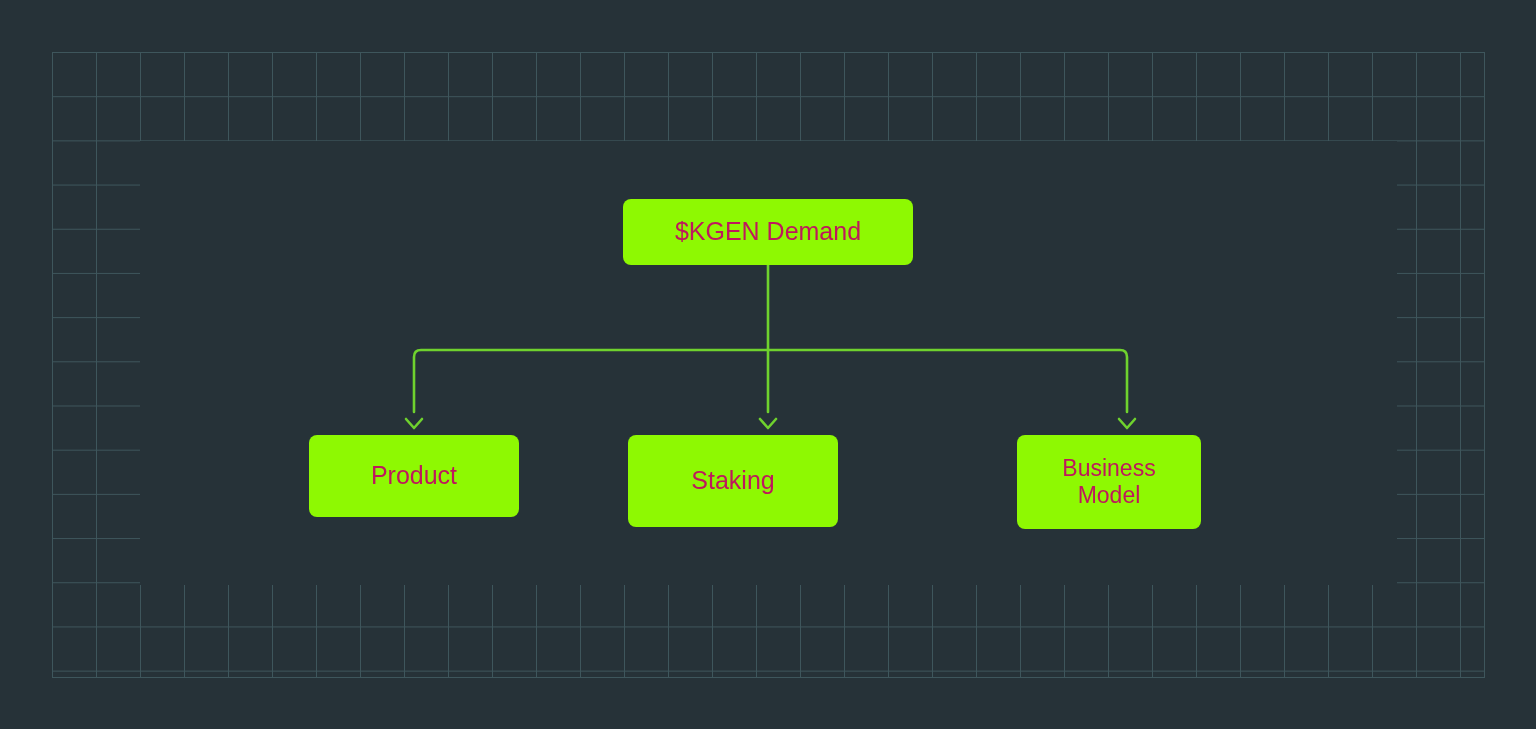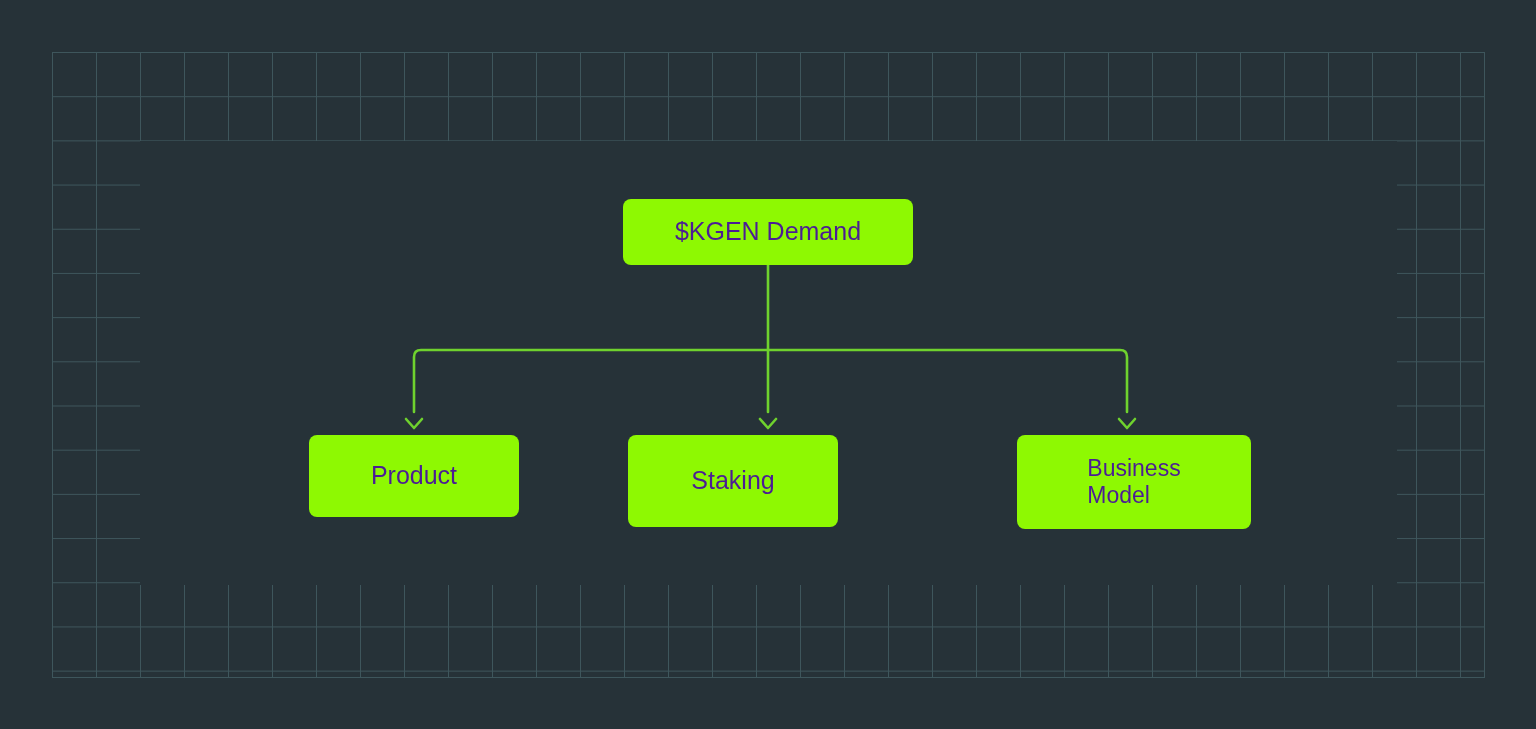--- a/index.html
+++ b/index.html
@@ -56,23 +56,23 @@
     height: 729px;
     pointer-events: none;
   }
 
   
   .node {
     position: absolute;
     display: flex;
     align-items: center;
     justify-content: center;
-    text-align: left;
+    text-align: center;
     background: #8ef902;
-    color: #4c1d95;
+    color: #be185d;
     border-radius: 8px;
     line-height: 1.18;
     white-space: pre-line;
     box-sizing: border-box;
   }
   #node-root {
     left: 623px;
     top: 199px;
     width: 290px;
     height: 66px;
@@ -88,21 +88,21 @@
   #node-staking {
     left: 628px;
     top: 435px;
     width: 210px;
     height: 92px;
     font-size: 25px;
   }
   #node-business-model {
     left: 1017px;
     top: 435px;
-    width: 234px;
+    width: 184px;
     height: 94px;
     font-size: 23px;
   }
 </style>
 </head>
 <body>
 
 <div id="canvas">
 
   <div id="grid-frame"></div>

